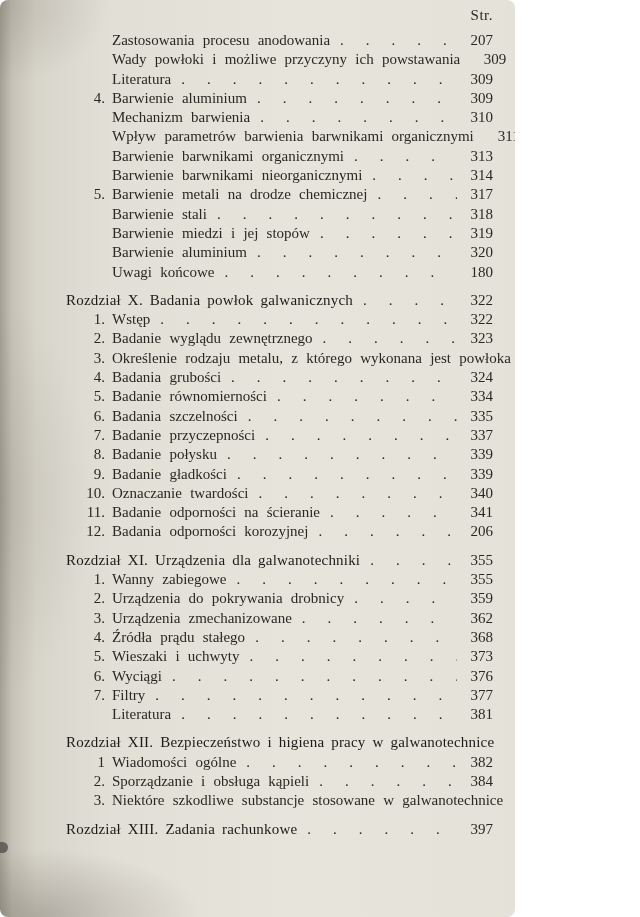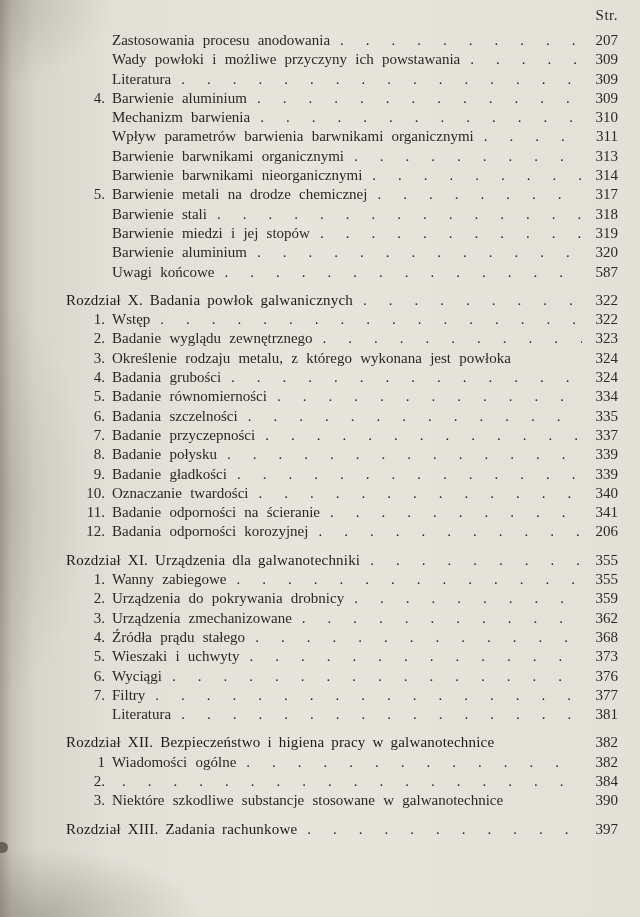--- a/index.html
+++ b/index.html
@@ -1,29 +1,30 @@
 <!DOCTYPE html>
 <html style="--ink: #2b2824; --ink-bold: #1d1b18;"><head>
 <meta charset="utf-8">
 <style>
   html,body{margin:0;padding:0;}
   body{width:640px;height:917px;overflow:hidden;}
 
   .page{
     position:relative;
-    width:640px;height:917px;
+    width:515px;height:917px;
     overflow:hidden;
     font-family:"Liberation Serif","DejaVu Serif",serif;
     font-size:15px;
     color:var(--ink,#2b2824);
     background:
       radial-gradient(160px 120px at 0px 0px,   rgba(90,85,75,.20), transparent 70%),
       radial-gradient(230px 95px  at 35px 917px, rgba(85,80,70,.32), transparent 72%),
       radial-gradient(120px 260px at 0px 500px,  rgba(95,90,80,.14), transparent 75%),
       linear-gradient(90deg,#a49f93 0px,#c6c2b7 12px,#d8d5cb 36px,#e2dfd7 110px,#e7e4dc 300px,#e3e0d8 640px);
+    border-radius: 8px;
   }
 
   .header-str{
     position:absolute;top:7px;right:22px;
     letter-spacing:.5px;
   }
 
   .content{
     position:absolute;left:66px;right:22px;top:31px;
   }
@@ -144,21 +145,21 @@
         <div class="row">
           <span class="num"></span>
           <span class="title">Barwienie aluminium</span>
           <span class="leader">........................................</span>
           <span class="pg">320</span>
         </div>
         <div class="row">
           <span class="num"></span>
           <span class="title">Uwagi końcowe</span>
           <span class="leader">........................................</span>
-          <span class="pg">587</span>
+          <span class="pg">180</span>
         </div>
       </div>
       <div class="section">
         <div class="row chapter">
           <span class="title">Rozdział X. Badania powłok galwanicznych</span>
           <span class="leader">........................................</span>
           <span class="pg">322</span>
         </div>
         <div class="row">
           <span class="num">1.</span>
@@ -295,20 +296,21 @@
           <span class="pg">382</span>
         </div>
         <div class="row">
           <span class="num">1</span>
           <span class="title">Wiadomości ogólne</span>
           <span class="leader">........................................</span>
           <span class="pg">382</span>
         </div>
         <div class="row">
           <span class="num">2.</span>
+          <span class="title">Sporządzanie i obsługa kąpieli</span>
           <span class="leader">........................................</span>
           <span class="pg">384</span>
         </div>
         <div class="row">
           <span class="num">3.</span>
           <span class="title">Niektóre szkodliwe substancje stosowane w galwanotechnice</span>
           <span class="leader"></span>
           <span class="pg">390</span>
         </div>
       </div>

